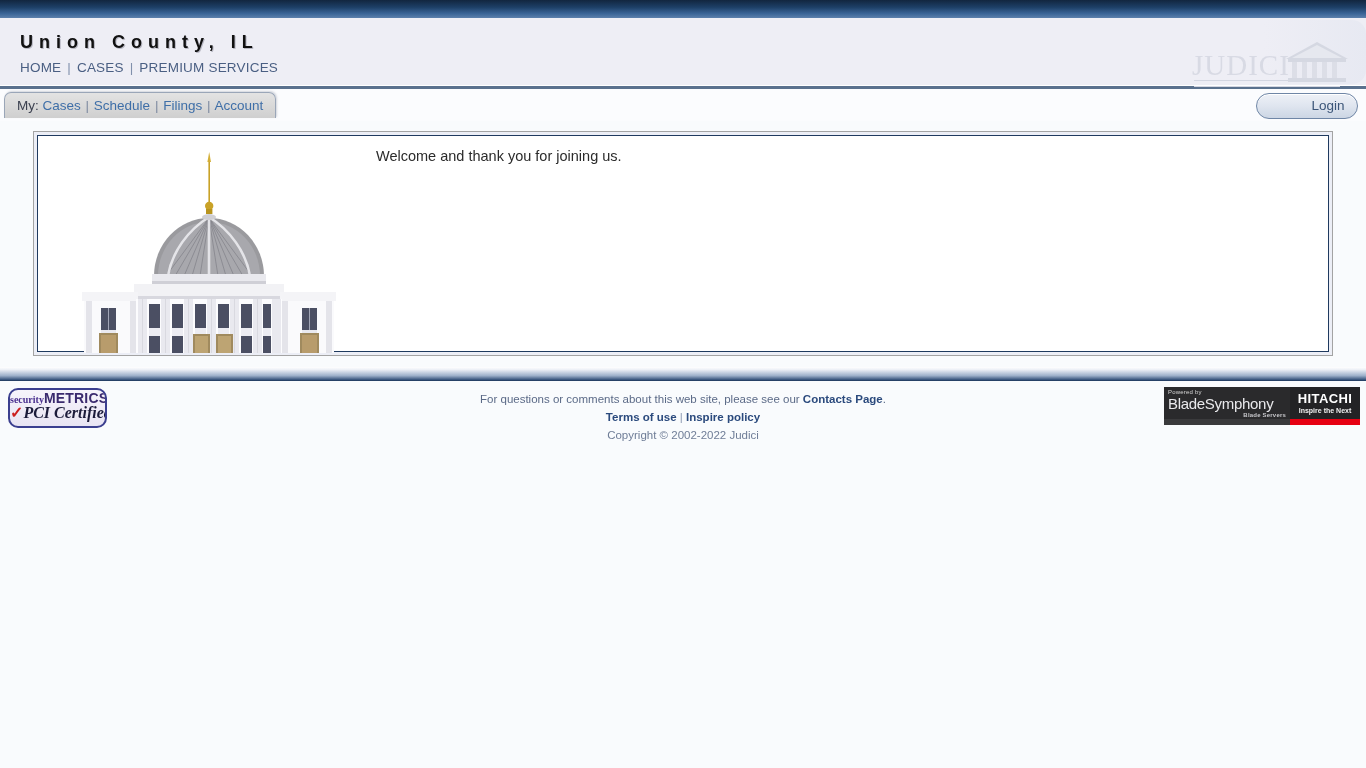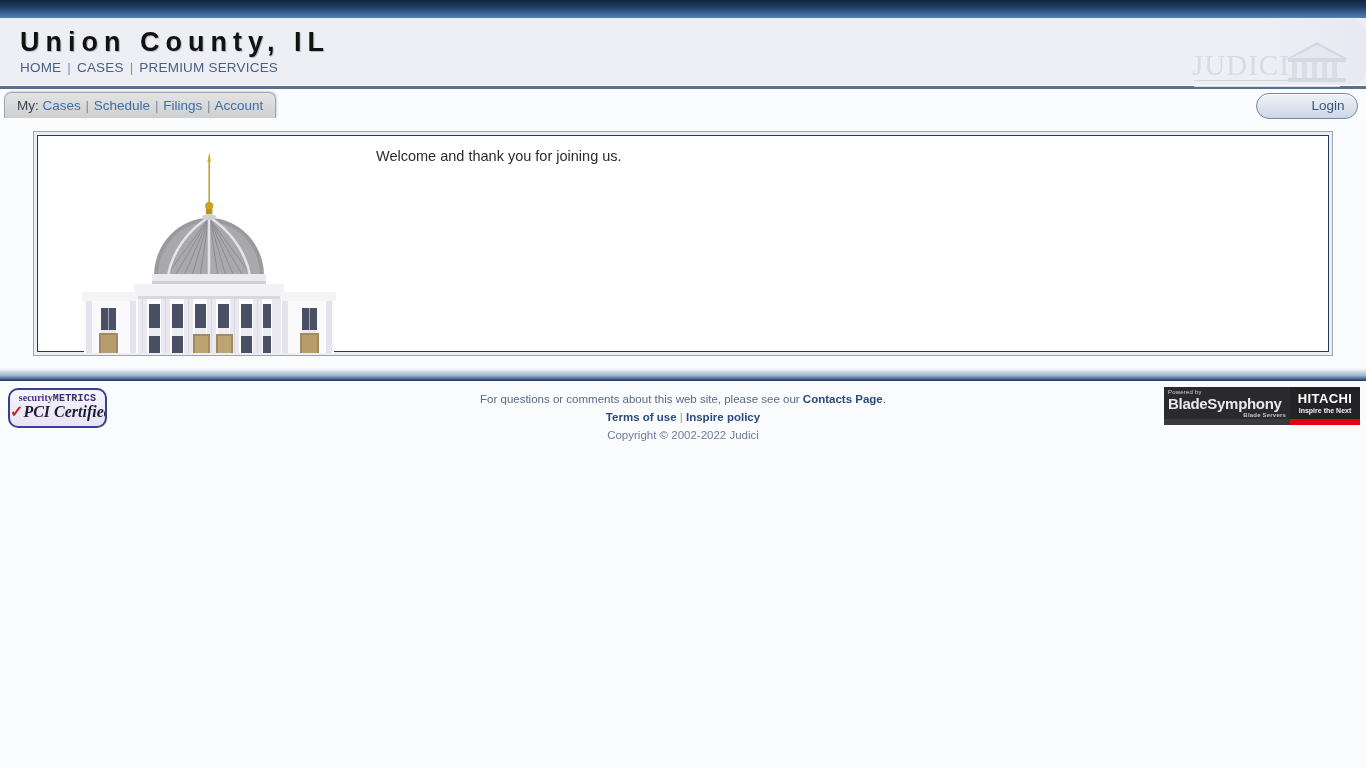--- a/index.html
+++ b/index.html
@@ -25,21 +25,21 @@
     position: relative;
     height: 68px;
     background: #eeeef5;
     border-bottom: 3px solid #5a718e;
     box-shadow: inset 0 -1px 0 #ffffff;
   }
   .header-inner {
     padding: 8px 0 0 20px;
   }
   .site-title {
-    font-size: 27px;
+    font-size: 18px;
     font-weight: bold;
     letter-spacing: 6px;
     color: #111111;
     line-height: 32px;
     text-shadow: 1px 1px 0 #b9b9c4;
     white-space: nowrap;
   }
   .header-nav {
     margin-top: 2px;
     font-size: 13.5px;
@@ -221,21 +221,21 @@
     text-align: center;
     overflow: hidden;
   }
   .pci-line1 {
     margin-top: 2px;
     font-size: 10px;
     line-height: 12px;
     white-space: nowrap;
   }
   .pci-sec { color: #4a2f8f; font-weight: bold; font-family: "Liberation Serif", serif; }
-  .pci-met { color: #3a2a6e; font-weight: bold; font-size: 10px; font-family: Liberation Mono, monospace; letter-spacing: 0.2px; }
+  .pci-met { color: #3a2a6e; font-weight: bold; font-size: 14px; font-family: Liberation Sans, sans-serif; letter-spacing: 0.2px; }
   .pci-line2 {
     font-size: 16px;
     line-height: 14px;
     font-weight: bold;
     font-style: italic;
     color: #1b1b3a;
     font-family: "Liberation Serif", serif;
     white-space: nowrap;
   }
   .pci-check { color: #cc1f1f; font-weight: bold; font-style: normal; }
@@ -259,21 +259,21 @@
     box-sizing: border-box;
   }
   .blade-powered {
     font-size: 6px;
     color: #d6d6d6;
     line-height: 7px;
     letter-spacing: 0.2px;
   }
   .blade-name {
     font-size: 15px;
-    font-weight: bold;
+    font-weight: normal;
     color: #e9e9ec;
     line-height: 16px;
     letter-spacing: -0.3px;
   }
   .blade-sub {
     position: absolute;
     right: 4px;
     bottom: 7px;
     font-size: 6px;
     font-weight: bold;

